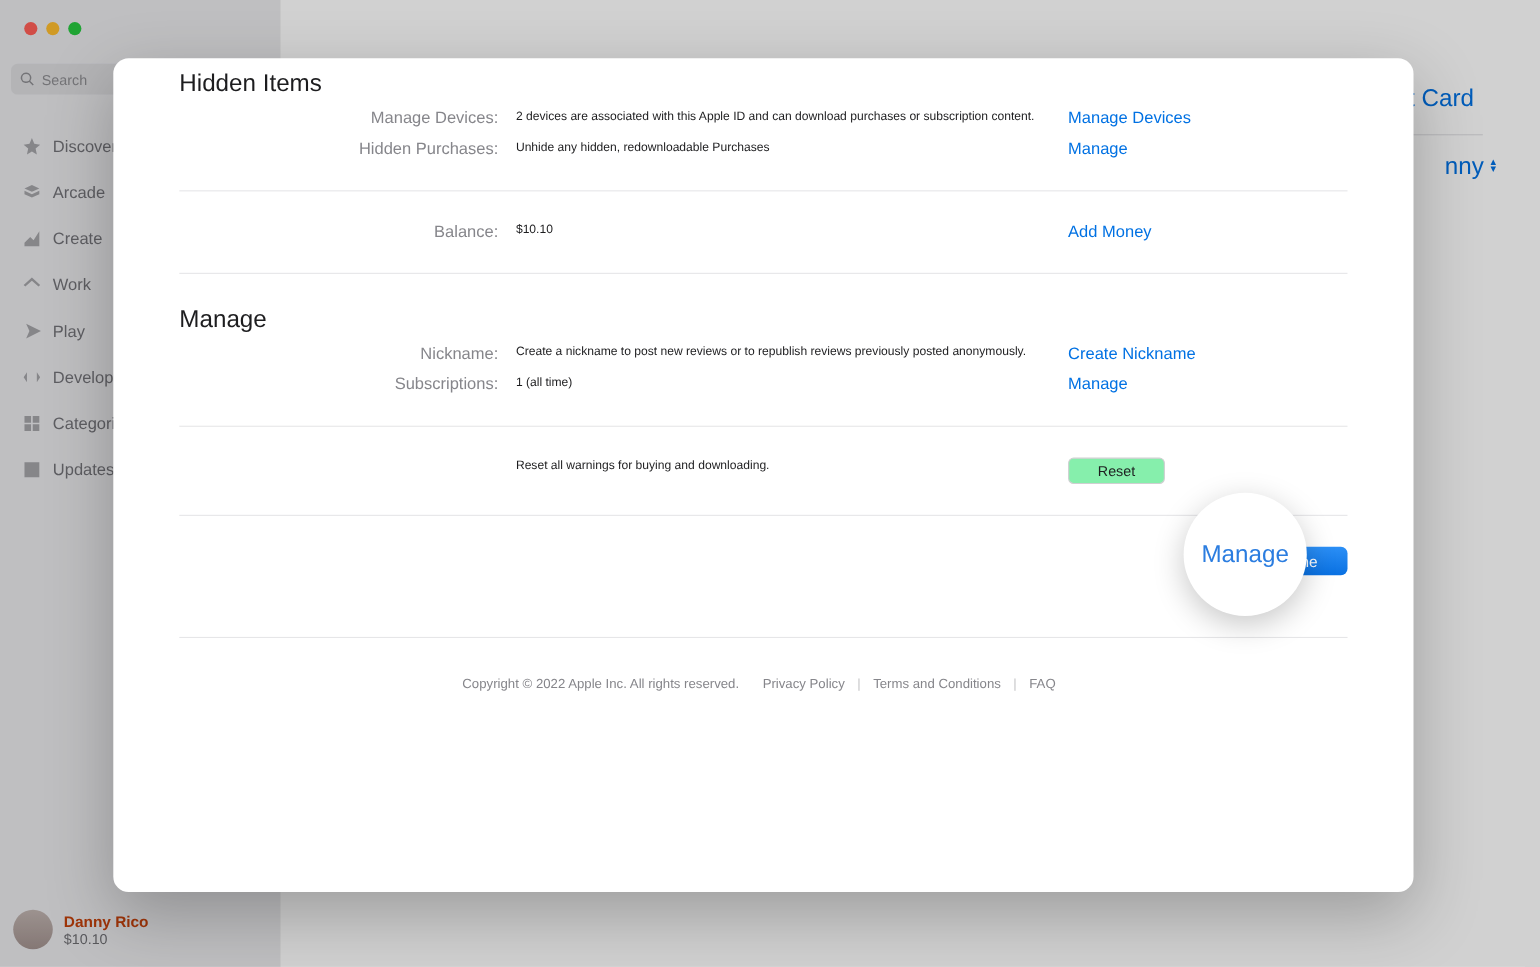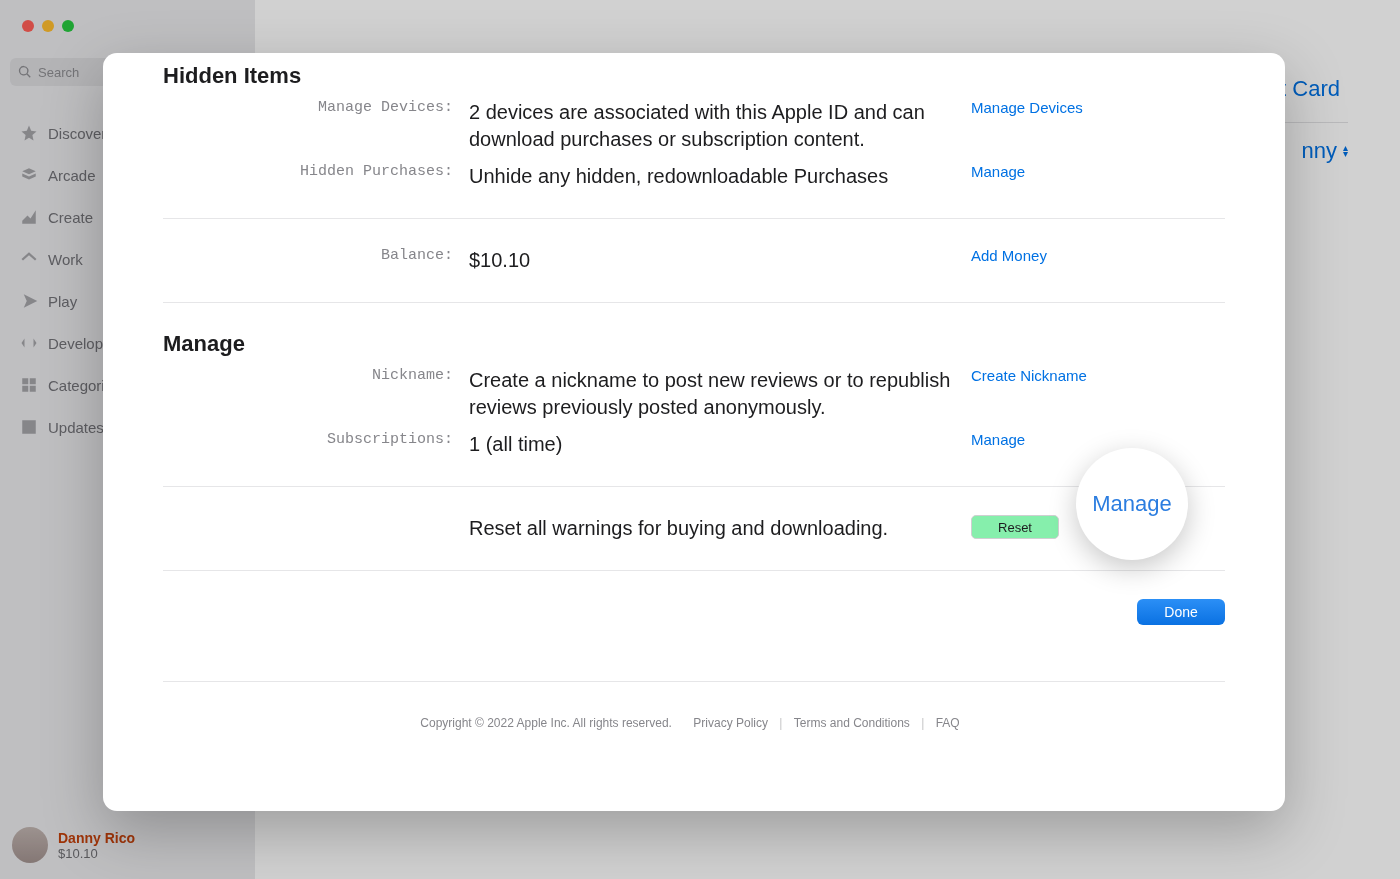--- a/index.html
+++ b/index.html
@@ -21,34 +21,34 @@
 .nav-list { position: absolute; top: 112px; left: 10px; width: 234px; }
 .nav-item { display: flex; align-items: center; height: 42px; padding: 0 10px; color: #737378; font-size: 15px; }
 .nav-item svg { width: 18px; height: 18px; margin-right: 10px; fill: #a4a4a8; }
 
 .user-pill { position: absolute; bottom: 6px; left: 2px; width: 250px; height: 56px; display:flex; align-items:center; padding:8px 10px; }
 .avatar { width: 36px; height: 36px; border-radius: 50%; background: linear-gradient(#bfb3af,#a2928f); margin-right: 10px; }
 .user-pill .uname { font-size: 14px; color:#c2410c; font-weight:600; }
 .user-pill .ubal { font-size: 13px; color:#6e6e72; }
 
 .top-right-text { position:absolute; top:76px; right:60px; font-size:22px; color:#0071e3; }
-.right-name { position:absolute; top:138px; right:52px; font-size:22px; color:#0071e3; display:flex; align-items:center; gap:6px;}
+.right-name { position:absolute; top:138px; right:40px; font-size:22px; color:#0071e3; display:flex; align-items:center; gap:6px;}
 .right-name .sorter { display:inline-flex; flex-direction:column; line-height:6px; font-size:10px; color:#0071e3;}
 .hr-top { position:absolute; top:122px; right:52px; width:820px; height:1px; background:#e2e2e4;}
 
 
 .dim { position: absolute; inset:0; background: rgba(0,0,0,0.18); }
 
 
 .modal { position: absolute; top: 53px; left: 103px; width: 1182px; height: 758px; background: #fff; border-radius: 14px; box-shadow: 0 20px 60px rgba(0,0,0,0.25); padding: 10px 60px 20px 60px; }
-.section-title { font-size: 22px; color: #1d1d1f; font-weight: 700; margin-top: 0; }
+.section-title { font-size: 22px; color: #1d1d1f; font-weight: 400; margin-top: 0; }
 .section-title.first { margin-top: 0; }
 .row { display: flex; margin-top: 10px; }
-.row .label { width: 306px; text-align: right; color: #86868b; font-size: 15px; padding-right: 16px; font-family: Liberation Mono, monospace; }
-.row .value { width: 502px; color: #1d1d1f; font-size: 20px; line-height: 1.35; }
+.row .label { width: 306px; text-align: right; color: #86868b; font-size: 15px; padding-right: 16px; }
+.row .value { width: 502px; color: #1d1d1f; font-size: 11px; line-height: 1.35; }
 .row .action { flex: 1; }
 .row .action a { color: #0071e3; font-size: 15px; text-decoration: none; cursor: pointer; }
 .hr { height: 1px; background: #e6e6e8; margin: 28px 0; }
 .footer-done { display:flex; justify-content:flex-end; margin-top: 4px; }
 .btn-done { background: linear-gradient(#2b8ff6,#0a71e2); color:#fff; border:none; border-radius:6px; width:88px; height:26px; font-size:14px; cursor:pointer; }
 .btn-reset { background:#86efac; border:1px solid #cfcfd1; border-radius:5px; width:88px; height:24px; font-size:13px; color:#1d1d1f; cursor:pointer; }
 .footer-legal { text-align:center; font-size:12px; color:#86868b; margin-top: 34px; }
 .footer-legal a { color:#86868b; text-decoration:none; margin:0 8px; cursor:pointer; }
 .footer-legal .sep { color:#c6c6c8; }
 

